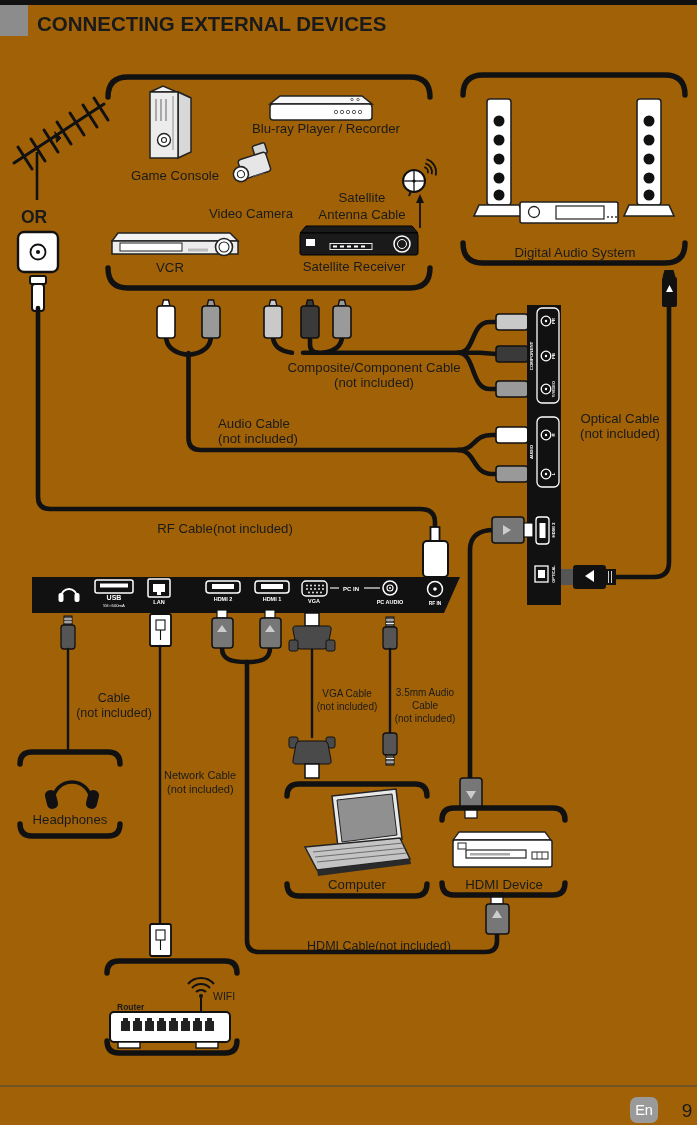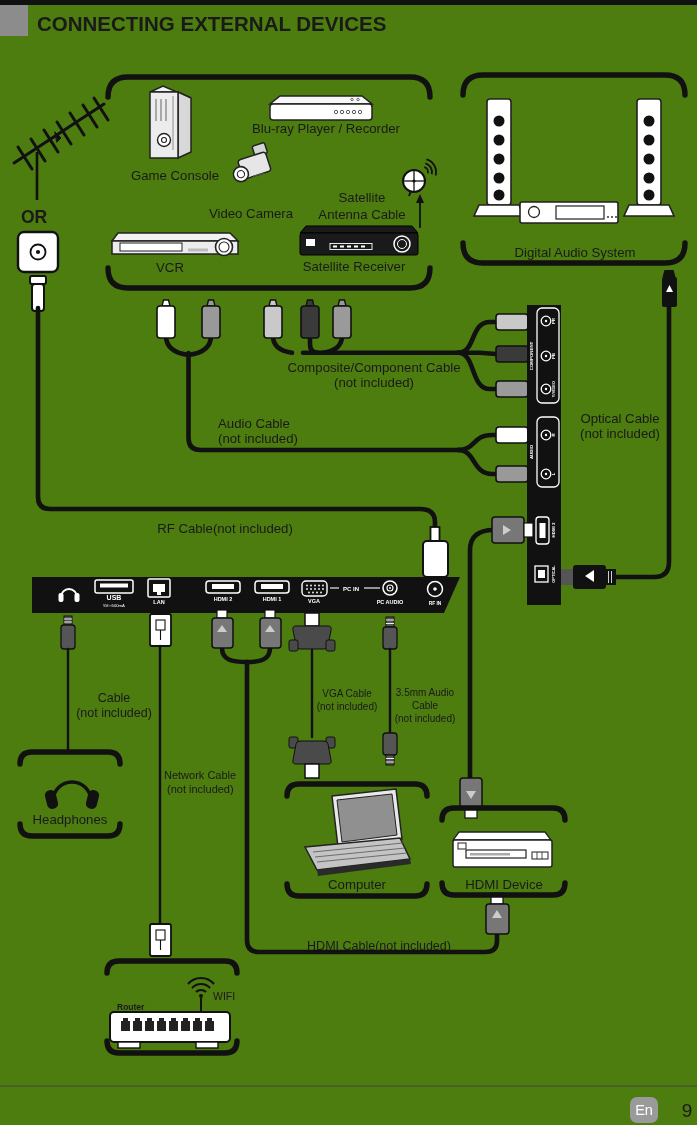--- a/index.html
+++ b/index.html
@@ -1,16 +1,16 @@
 <!DOCTYPE html>
 <html><head>
 <meta charset="utf-8">
 <style>
   html,body{margin:0;padding:0;background:#fff;}
-  #page{width:697px;height:1125px;position:relative;background:#4d7c0f;
+  #page{width:697px;height:1125px;position:relative;background:#a16207;
         font-family:"Liberation Sans", sans-serif;}
   svg{display:block;}
   text{font-family:"Liberation Sans", sans-serif;fill:#1a1a1a;}
   .lbl{font-size:13.2px;}
   .lbl-sm{font-size:11px;}
   .lbl-xs{font-size:10px;}
   .wht{fill:#fff;}
   .cable{fill:none;stroke:#111;stroke-width:4.6;stroke-linecap:round;stroke-linejoin:round;}
   .cable-thin{fill:none;stroke:#111;stroke-width:2.4;stroke-linecap:round;}
   .bracket{fill:none;stroke:#111;stroke-width:5.4;stroke-linecap:round;}

